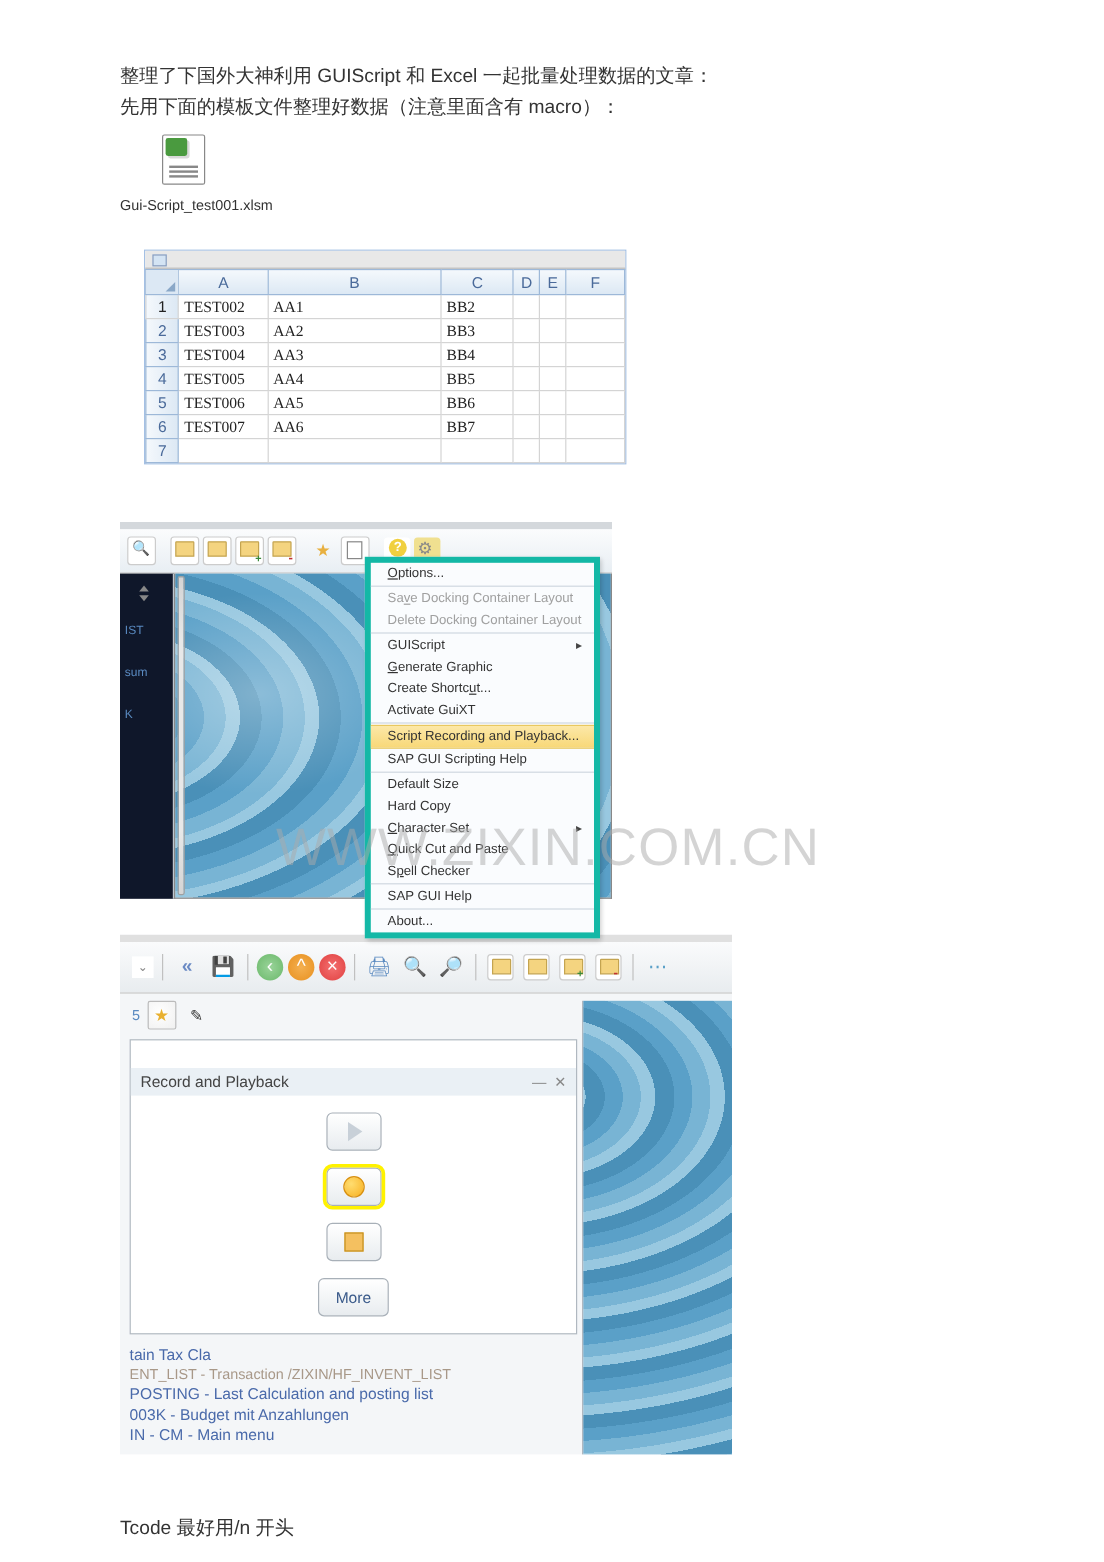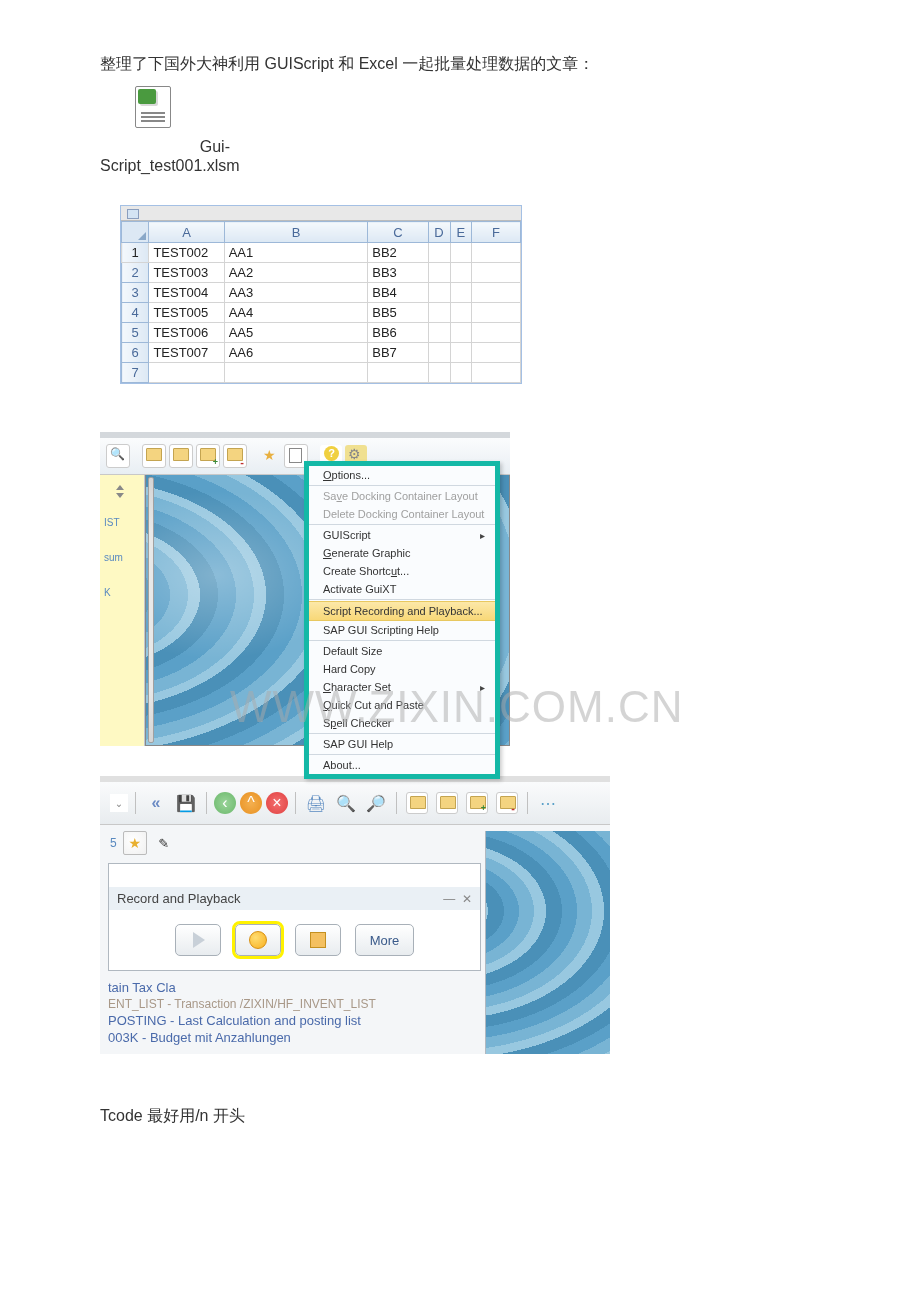--- a/index.html
+++ b/index.html
@@ -43,22 +43,22 @@
     content: "";
     position: absolute;
     bottom: 5px;
     left: 5px;
     right: 5px;
     height: 2px;
     background: #888;
     box-shadow: 0 -4px 0 #888, 0 -8px 0 #888;
   }
   .file-label {
-    font-size: 16px;
-    text-align: right;
+    font-size: 12px;
+    text-align: left;
     width: 130px;
     line-height: 1.2;
   }
   
   
   .excel-wrap {
     margin: 30px 0 10px 20px;
     border: 1px solid #a4c0e4;
     background: #fff;
     width: 400px;
@@ -110,20 +110,21 @@
   .excel-table tbody tr:nth-child(1) td.rowhead,
   .excel-table td.cell {
     border: 1px solid #d4d4d4;
     padding: 1px 4px;
     color: #222;
     height: 17px;
   }
   .excel-table tbody td.cell {
     border-left: 1px solid #d4d4d4;
     border-right: 1px solid #d4d4d4;
+    font-family: Liberation Serif, serif;
   }
   .col-a { width: 70px; }
   .col-b { width: 170px; }
   .col-c { width: 60px; }
   .col-de { width: 14px; }
   .col-f { width: 50px; }
   .excel-table th.corner {
     background: #dce8f4;
     position: relative;
   }
@@ -250,21 +251,21 @@
     top: 1px;
     left: 3px;
     font-size: 14px;
     color: #888;
   }
   .sap-body {
     display: flex;
   }
   .sap-left {
     width: 36px;
-    background: #fef9c3;
+    background: #0f172a;
     border-right: 1px solid #c0c8d0;
     font-size: 10px;
     padding: 30px 4px 10px 4px;
     color: #5a8ac0;
     line-height: 3.5;
     position: relative;
   }
   .sap-left::before {
     content:"";
     position: absolute;
@@ -396,20 +397,21 @@
   .rec-dialog-title .close {
     color: #888;
     font-size: 12px;
   }
   .rec-dialog-body {
     padding: 14px 10px;
     display: flex;
     gap: 14px;
     align-items: center;
     justify-content: center;
+    flex-direction: column;
   }
   .rec-btn {
     width: 44px;
     height: 30px;
     border: 1px solid #a8b0b8;
     border-radius: 5px;
     background: linear-gradient(#fff, #e8ecef);
     display: inline-flex;
     align-items: center;
     justify-content: center;
@@ -512,20 +514,21 @@
     font-size: 10px;
     color: #888;
   }
 </style>
 </head>
 <body>
 
 <div class="doc-container">
 
   <div class="paragraph">整理了下国外大神利用 GUIScript 和 Excel 一起批量处理数据的文章：</div>
+  <div class="paragraph">先用下面的模板文件整理好数据（注意里面含有 macro）：</div>
 
   <div class="file-icon-wrap">
     <span class="file-icon"></span>
   </div>
   <div class="file-label">Gui-Script_test001.xlsm</div>
 
   
   <div class="excel-wrap">
     <div class="excel-top-bar"></div>
     <table class="excel-table">
@@ -744,20 +747,21 @@
             <span class="rec-btn record"></span>
             <span class="rec-btn stop"></span>
             <span class="rec-btn more">More</span>
           </div>
         </div>
         <div id="rec-lines">
             <div class="rec-line">tain Tax Cla</div>
             <div class="rec-line faded">ENT_LIST - Transaction /ZIXIN/HF_INVENT_LIST</div>
             <div class="rec-line">POSTING - Last Calculation and posting list</div>
             <div class="rec-line">003K - Budget mit Anzahlungen</div>
+            <div class="rec-line">IN - CM - Main menu</div>
           </div>
       </div>
       <div class="rec-image"></div>
     </div>
   </div>
 
   <br>
   <div class="paragraph">Tcode 最好用/n 开头</div>
 
 </div>

